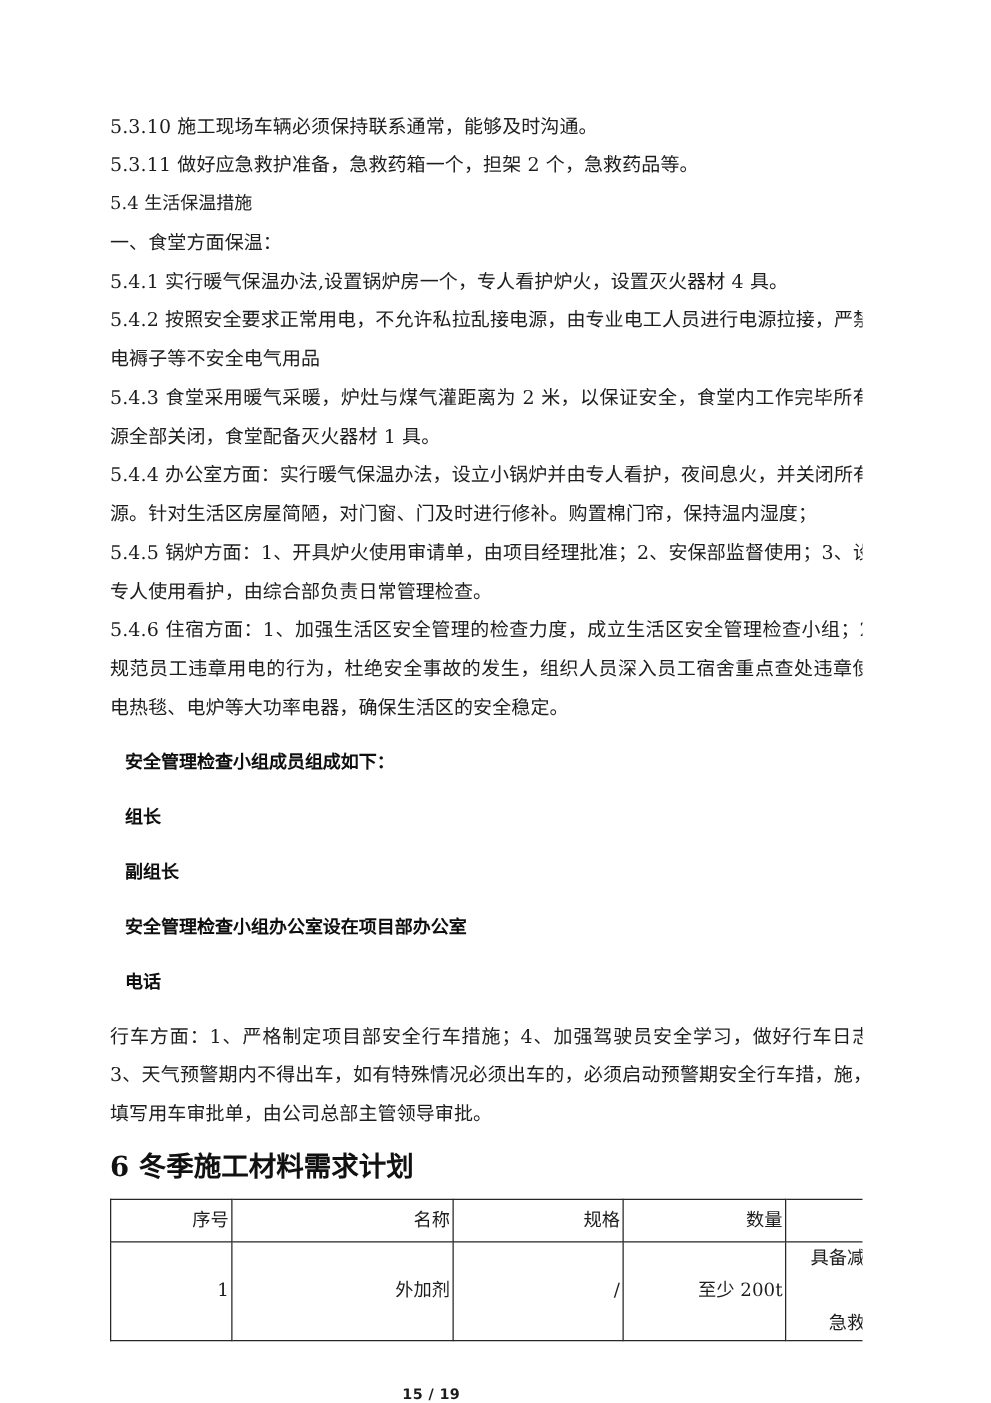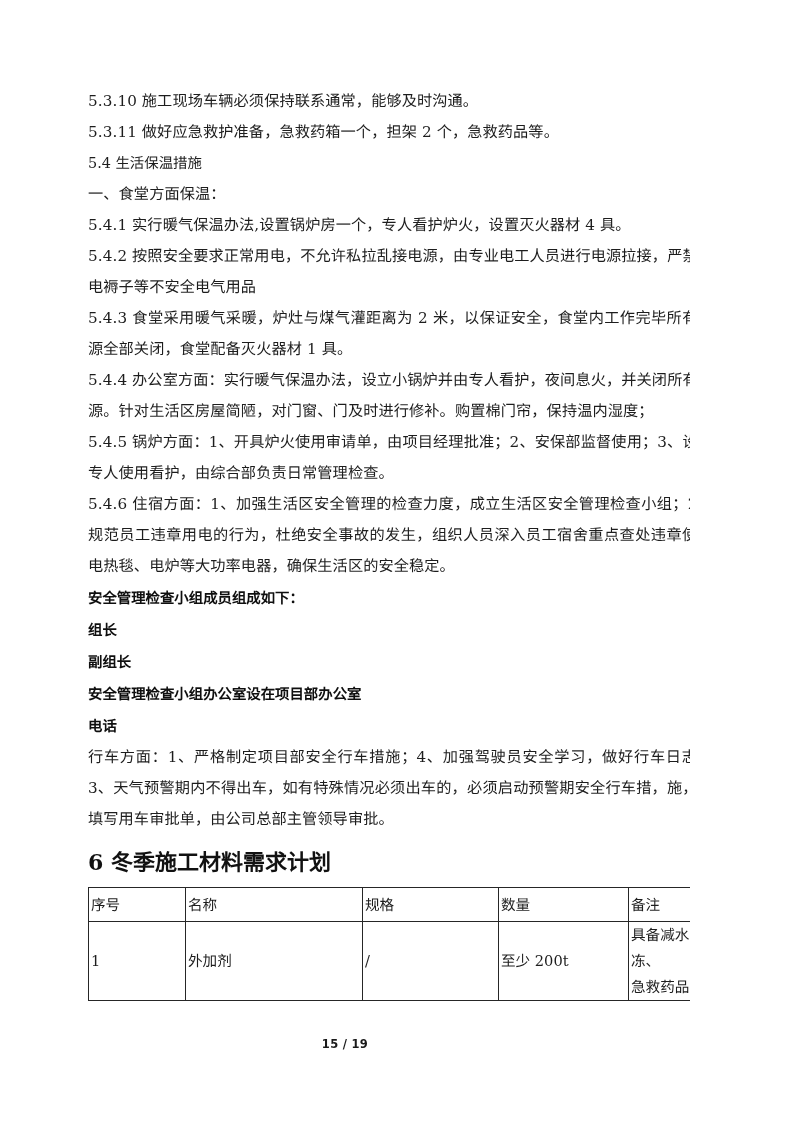--- a/index.html
+++ b/index.html
@@ -45,21 +45,21 @@
   .line.small {
     font-size: 14.4px;
   }
 
   
   .bold-line {
     font-family: "DejaVu Sans", "Liberation Sans", sans-serif;
     font-weight: bold;
     font-size: 14.4px;
     line-height: 32px;
-    margin: 0;
+    margin: 12px;
     white-space: nowrap;
     color: #0f0f0f;
   }
 
   
   .heading {
     font-size: 22px;
     line-height: 38px;
     margin: 8px 0 6px 0;
     white-space: nowrap;
@@ -68,21 +68,21 @@
 
   
   table.mat-table {
     border-collapse: collapse;
     width: 625px;
     margin-top: 2px;
     table-layout: fixed;
   }
   table.mat-table td {
     border: 1px solid #262626;
-    text-align: left;
+    text-align: right;
     vertical-align: middle;
     font-size: 14.6px;
     line-height: 26px;
     color: #1d1d1d;
     padding: 0 2px;
   }
   table.mat-table tr.head-row td {
     height: 33px;
   }
   table.mat-table tr.data-row td {
@@ -95,21 +95,21 @@
   .col-5 { width: 105px; }
   .cell-two-line {
     line-height: 25px;
   }
 
   
   .footer {
     position: absolute;
     left: 0;
     right: 0;
-    top: 1037px;
+    top: 1108px;
     text-align: center;
     font-family: "DejaVu Sans", "Liberation Sans", sans-serif;
     font-weight: bold;
     font-size: 11.5px;
     color: #1a1a1a;
     letter-spacing: 0.3px;
   }
 </style>
 </head>
 <body>

